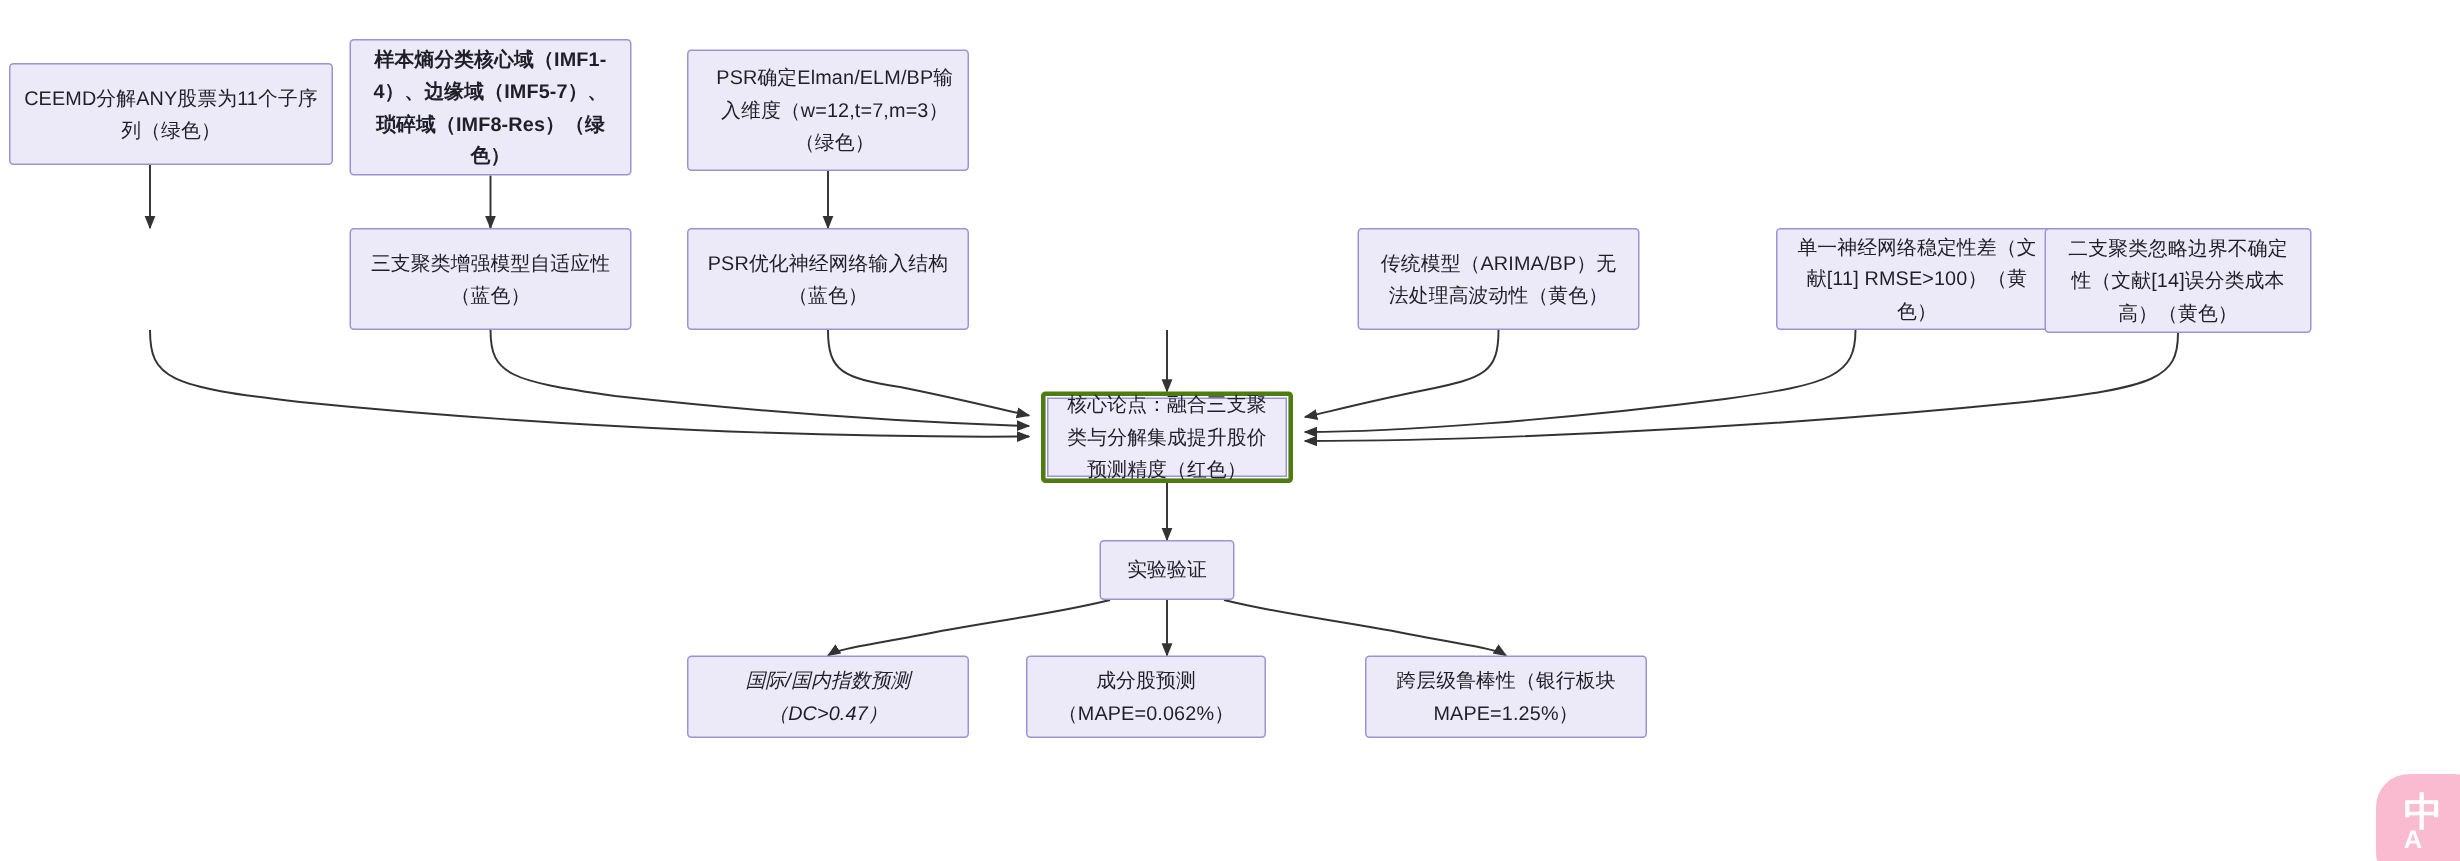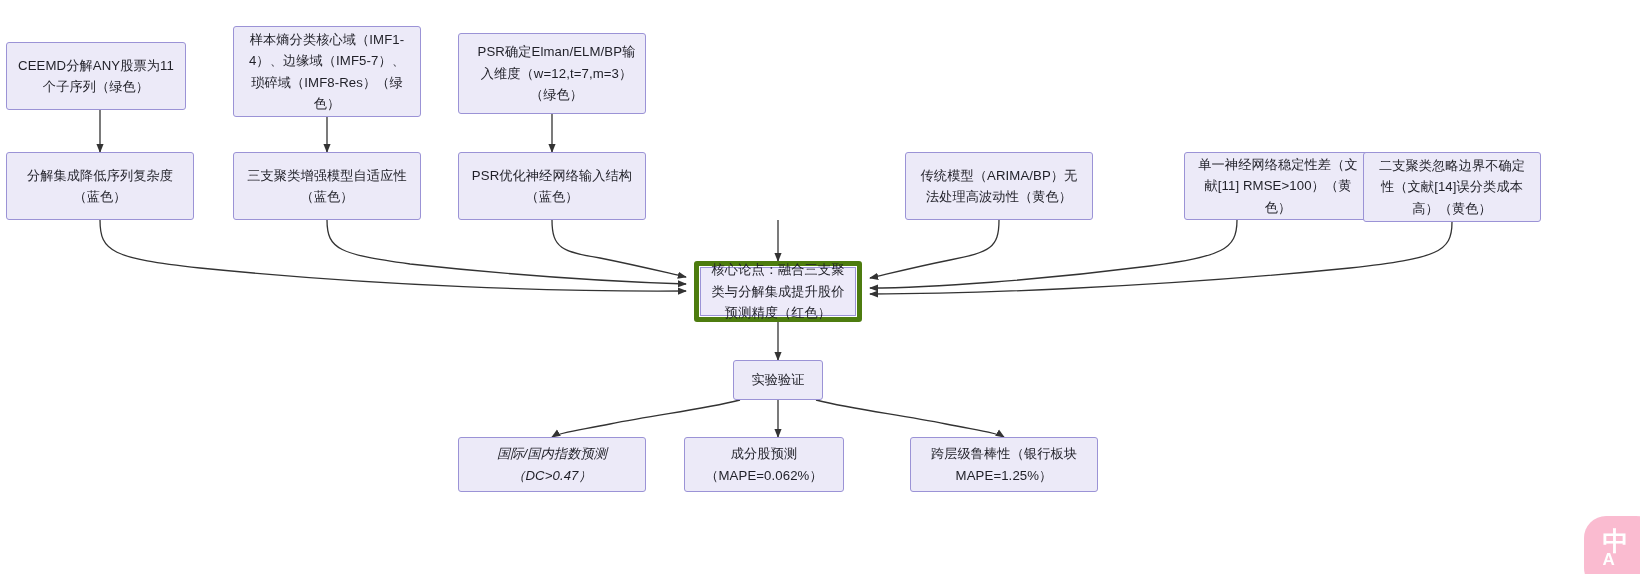--- a/index.html
+++ b/index.html
@@ -43,21 +43,21 @@
     line-height: 1.62;
     padding: 4px 9px;
     letter-spacing: 0.1px;
   }
   .node span {
     display: block;
     width: 100%;
   }
   .node.core {
     background: #EDEAF9;
-    border: 5px solid #4d7c0f;
+    border: 3px solid #4d7c0f;
     box-shadow: inset 0 0 0 1px #ffffff, inset 0 0 0 2px #9B93D6;
   }
   .watermark {
     position: absolute;
     right: -18px;
     bottom: -16px;
     width: 74px;
     height: 74px;
     border-radius: 22px;
     background: #F9A8C4;
@@ -109,35 +109,32 @@
       <path d="M 1452 222 C 1452 252, 1438 258, 1350 268 C 1150 288, 960 294, 870 294"></path>
 
       <path d="M 778 322 L 778 360"></path>
 
       <path d="M 740 400 C 700 410, 660 414, 610 424 C 580 430, 560 432, 552 437"></path>
       <path d="M 778 400 L 778 437"></path>
       <path d="M 816 400 C 856 410, 896 414, 946 424 C 976 430, 996 432, 1004 437"></path>
     </g>
   </svg>
 
-  <div class="node" style="left:6px; top:42px; width:180px; height:68px;justify-content:flex-end;">
+  <div class="node" style="left:6px; top:42px; width:216px; height:68px;justify-content:flex-end;">
     <span>CEEMD分解ANY股票为11个子序列（绿色）</span>
   </div>
 
-  <div class="node" style="left:233px; top:26px; width:188px; height:91px;">
+  <div class="node" style="left:233px; top:26px; width:188px; height:91px;font-weight:bold;">
     <span>样本熵分类核心域（IMF1-4）、边缘域（IMF5-7）、琐碎域（IMF8-Res）（绿色）</span>
   </div>
 
   <div class="node" style="left:458px; top:33px; width:188px; height:81px;padding-left:18px;">
     <span>PSR确定Elman/ELM/BP输入维度（w=12,t=7,m=3）（绿色）</span>
   </div>
 
-  <div class="node" style="left:6px; top:152px; width:188px; height:68px;">
-    <span>分解集成降低序列复杂度（蓝色）</span>
-  </div>
 
   <div class="node" style="left:458px; top:152px; width:188px; height:68px;">
     <span>PSR优化神经网络输入结构（蓝色）</span>
   </div>
 
   <div class="node" style="left:233px; top:152px; width:188px; height:68px;">
     <span>三支聚类增强模型自适应性（蓝色）</span>
   </div>
 
 

